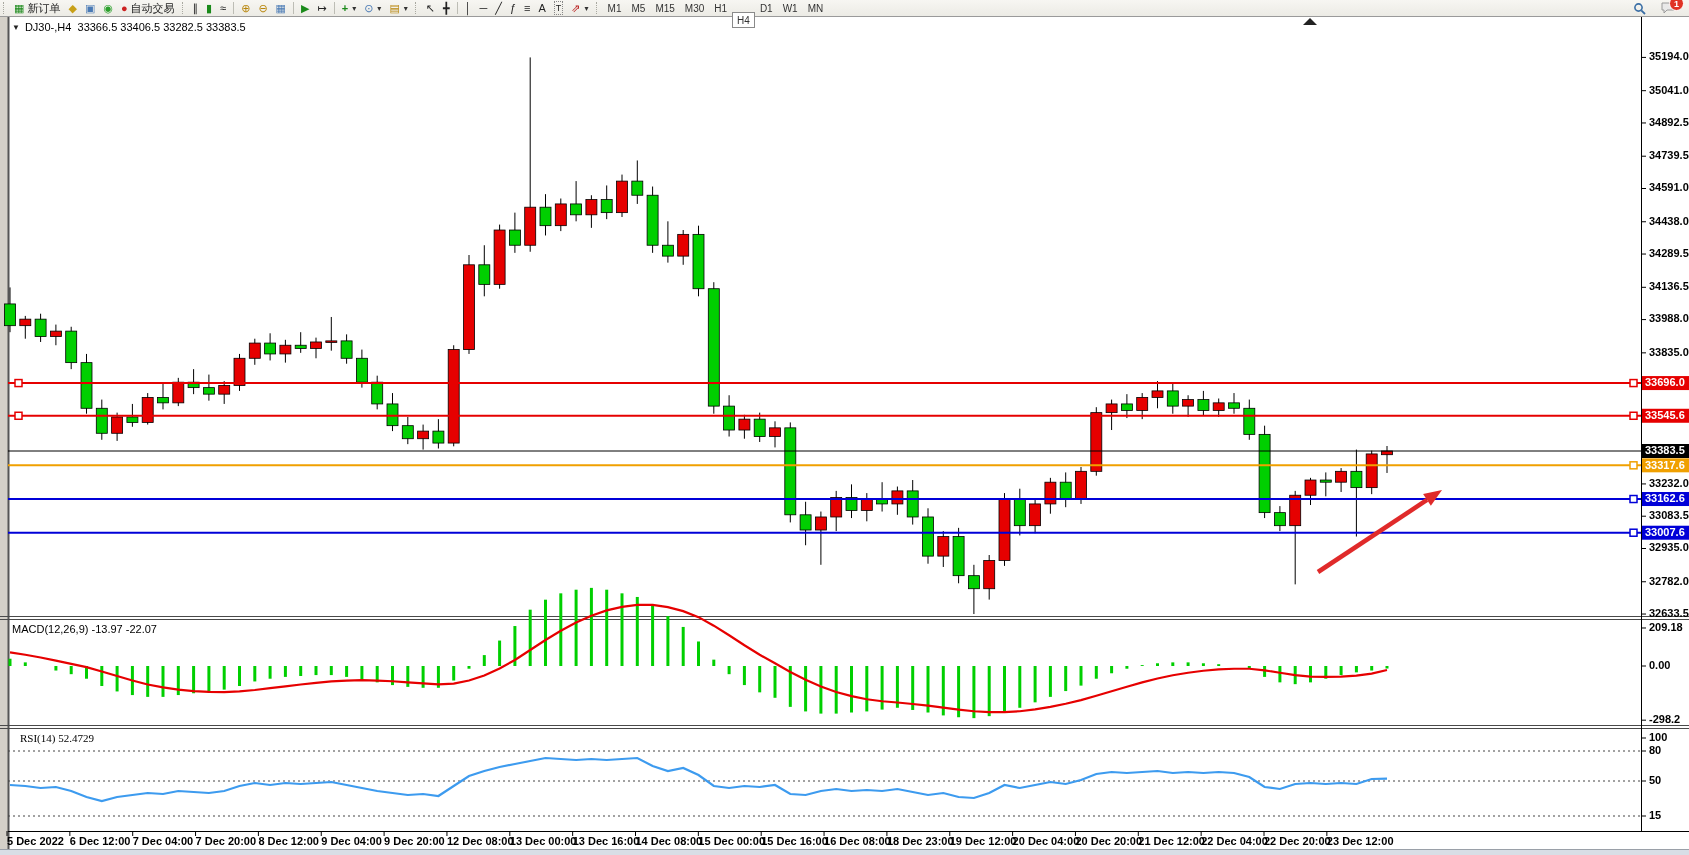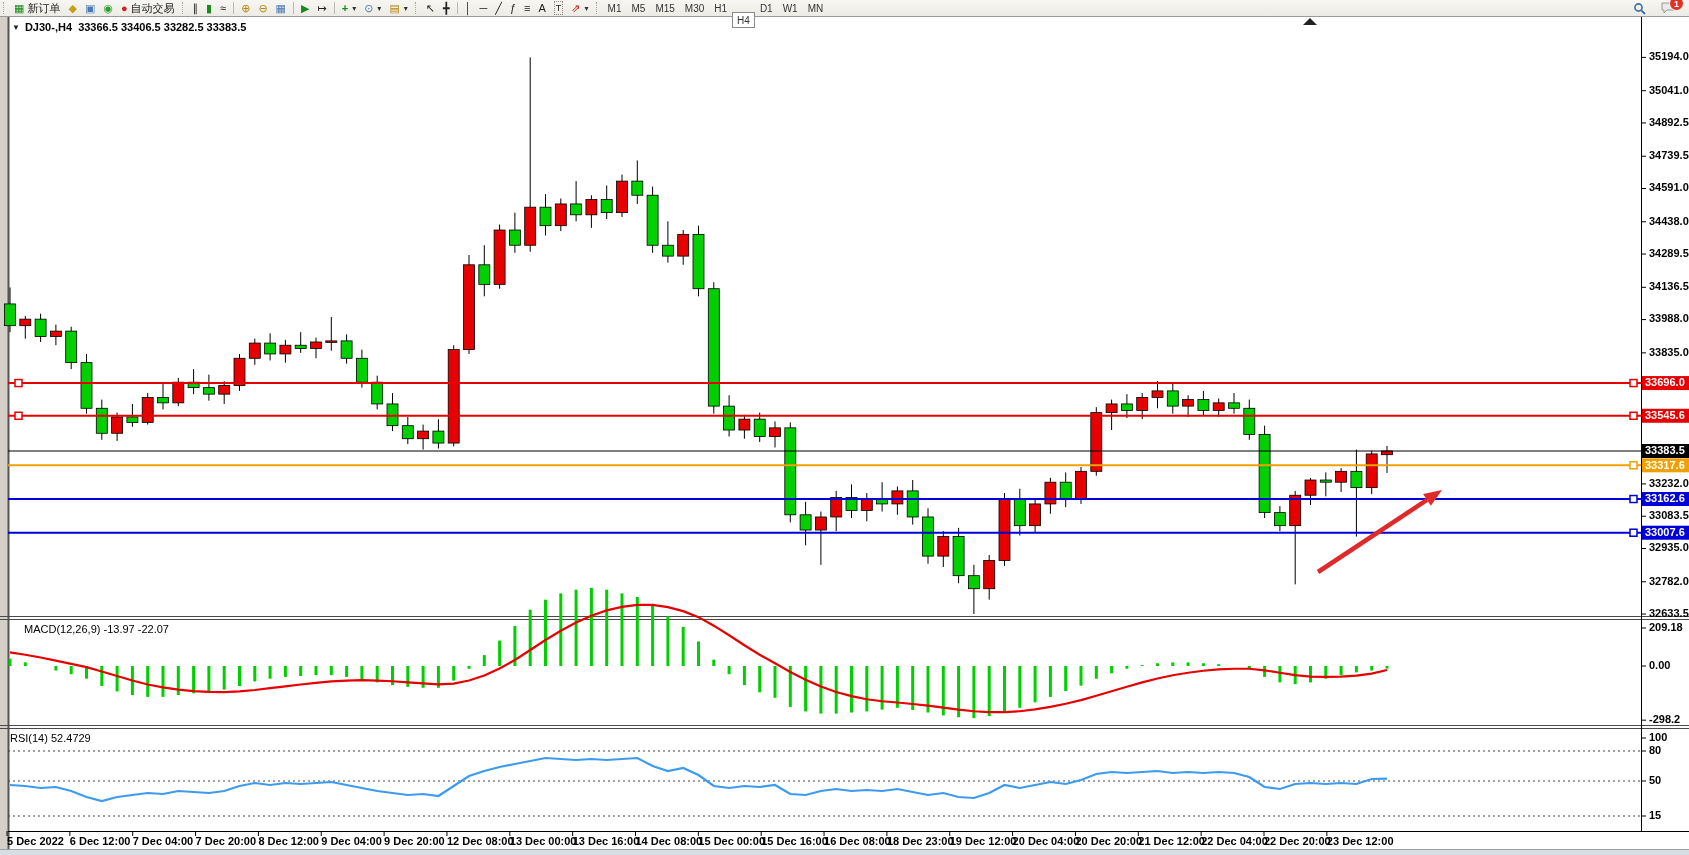--- a/index.html
+++ b/index.html
@@ -18,24 +18,24 @@
   .tf{padding:0 4px;font-size:10px;color:#333;}
   .tf.active{border:1px solid #8a8a8a;background:#fff;margin-top:24px;}
   .right-cluster{margin-left:auto;display:flex;align-items:center;gap:7px;padding-right:10px;}
   .chat-wrap{position:relative;}
   .badge{position:absolute;top:-5px;right:-6px;width:13px;height:13px;border-radius:50%;
     background:#e03224;color:#fff;font-size:9px;font-weight:bold;display:flex;
     align-items:center;justify-content:center;border:1px solid #fff;}
   
   #cv{position:absolute;left:0;top:0;z-index:1;}
   .overlay{position:absolute;z-index:10;font-size:11px;color:#000;white-space:pre;}
-  #chart-title{left:12px;top:21px;font-weight:bold;}
+  #chart-title{left:12px;top:21px;font-weight:normal;}
   #chart-title .tri{font-size:8px;vertical-align:1px;margin-right:5px;color:#222;}
-  #macd-label{left:24px;top:623px;}
-  #rsi-label{left:10px;top:732px;}
+  #macd-label{left:12px;top:623px;}
+  #rsi-label{left:20px;top:732px;font-family:Liberation Serif, serif;}
 </style>
 </head>
 <body>
 
 <div class="toolbar">
   <span class="grip"></span>
   <span class="tb">
     <span class="ic" style="color:#1a8a1a">▦</span>
     <span>新订单</span>
   </span>

